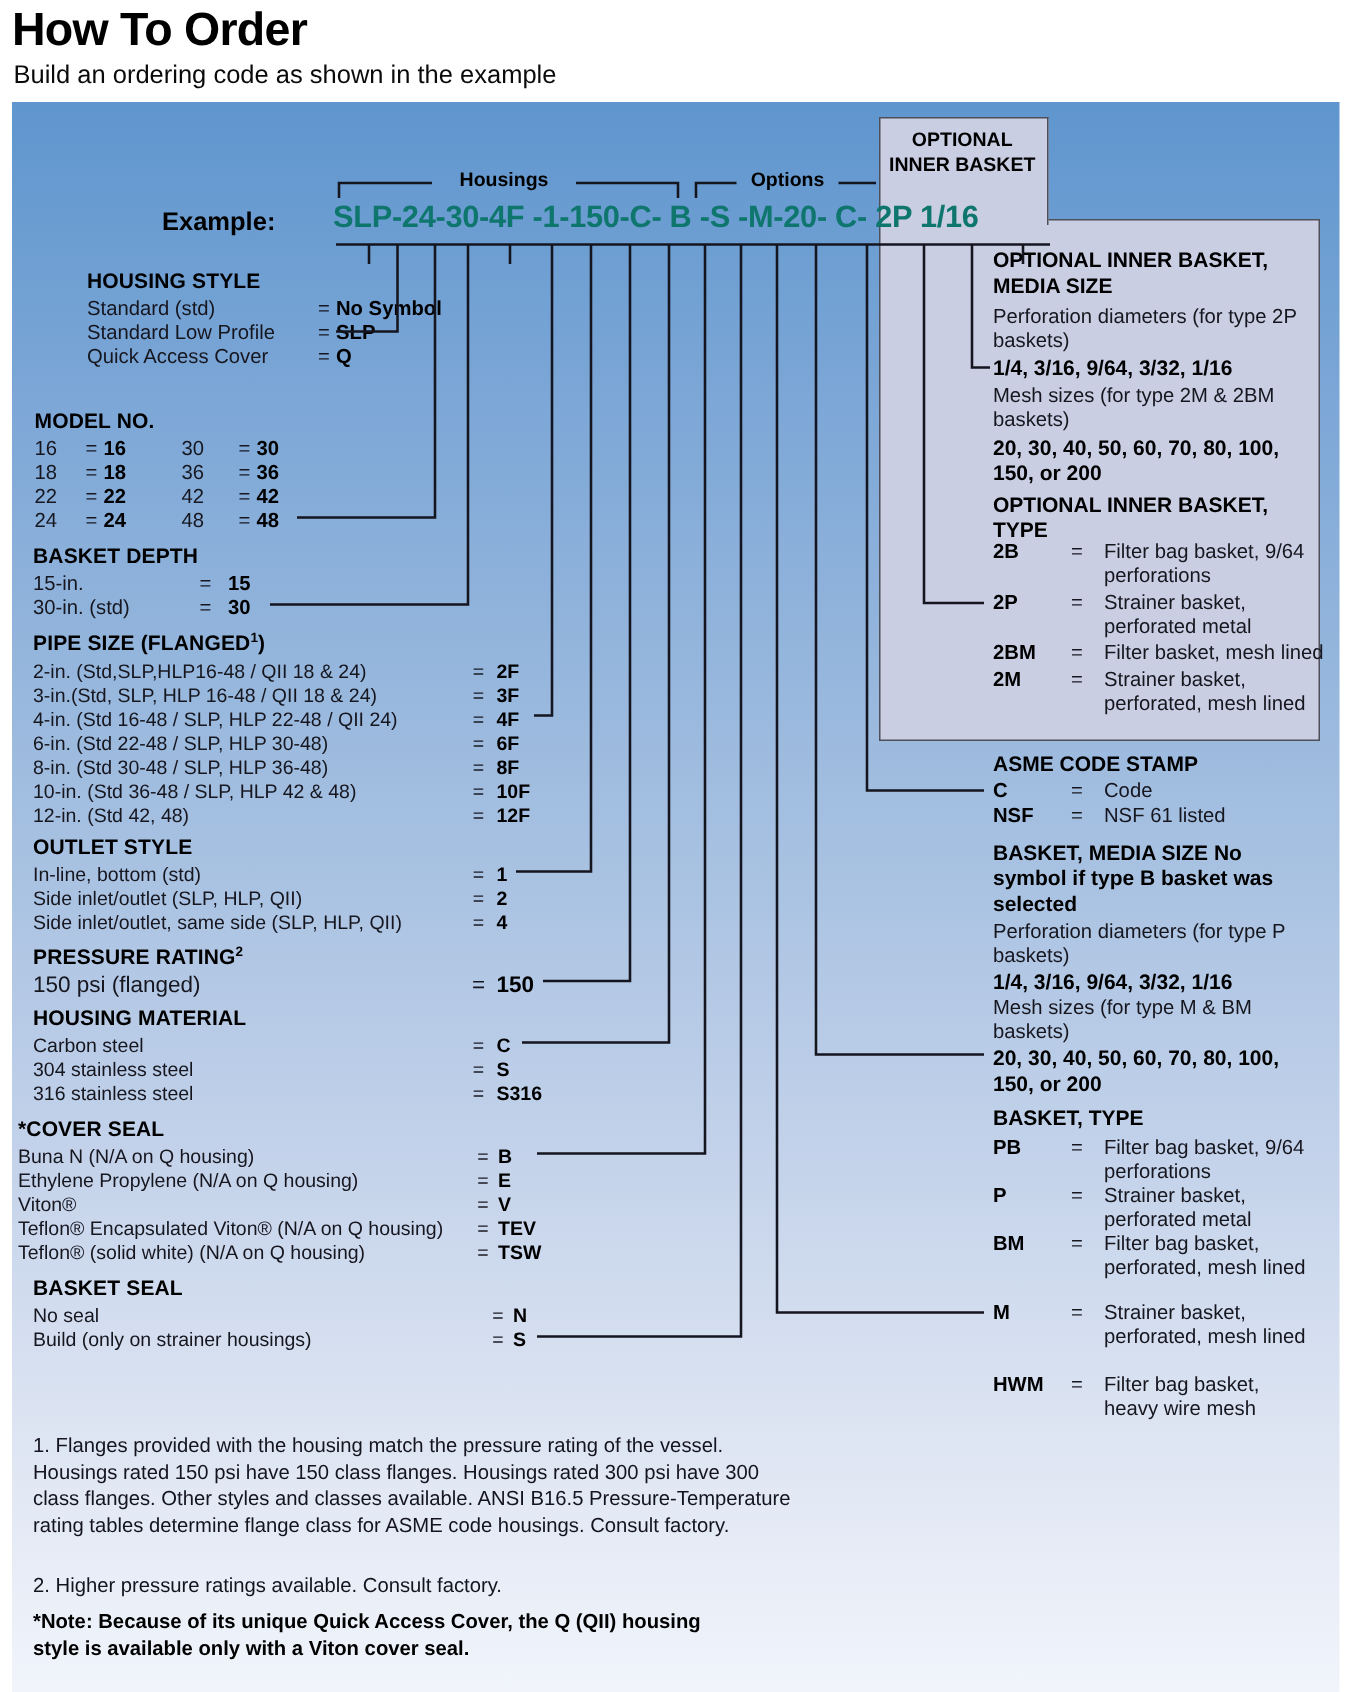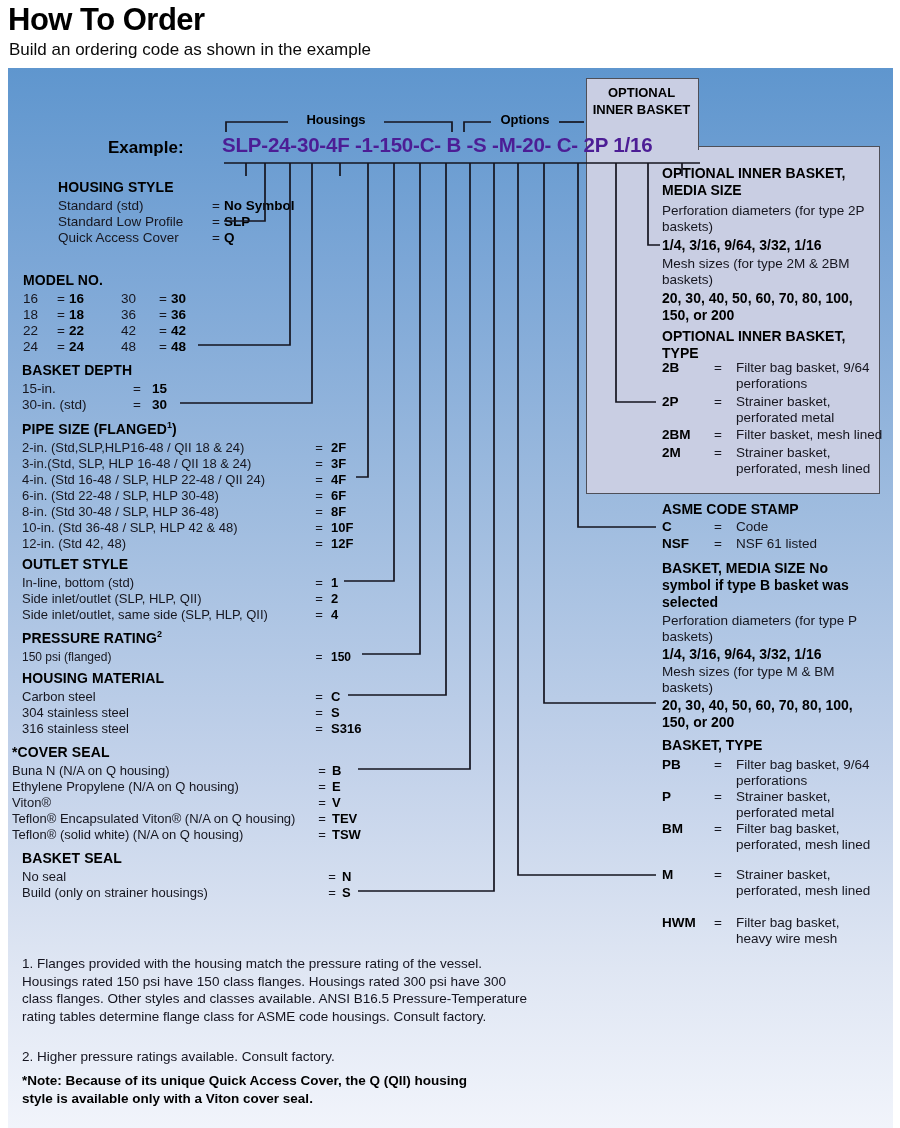--- a/index.html
+++ b/index.html
@@ -5,39 +5,39 @@
   html,body{margin:0;padding:0;width:900px;height:1128px;overflow:hidden;
     font-family:"Liberation Sans","DejaVu Sans",sans-serif;background:#fff;color:#0d0d16;}
   .abs{position:absolute;}
   #page{position:relative;width:900px;height:1128px;}
   #page-title{left:8px;top:2px;font-size:31px;font-weight:800;letter-spacing:-0.5px;color:#000;}
   #page-subtitle{left:9px;top:40px;font-size:17px;color:#0a0a0a;}
   #panel{left:8px;top:68px;width:885px;height:1060px;
     background:linear-gradient(180deg,#5f96ce 0%,#7ba6d6 18%,#9fbcdf 42%,#c3d2ea 66%,#dfe6f3 85%,#f1f4fb 100%);}
   
   #example-label{left:108px;top:138px;font-size:17px;font-weight:700;color:#000;}
-  #example-code{left:222px;top:133px;font-size:20.5px;font-weight:700;color:#4c1d95;letter-spacing:-0.2px;white-space:nowrap;}
+  #example-code{left:222px;top:133px;font-size:20.5px;font-weight:700;color:#0f766e;letter-spacing:-0.2px;white-space:nowrap;}
   .bracket-label{font-size:13px;font-weight:700;color:#000;text-align:center;}
   #housings-label{left:291px;top:112px;width:90px;}
   #options-label{left:494px;top:112px;width:62px;}
   
   #inner-box{left:586px;top:146px;width:292px;height:346px;background:#c9cee3;border:1.5px solid #4e4f58;}
   #inner-tab{left:586px;top:78px;width:111px;height:71px;background:#c9cee3;border:1.5px solid #4e4f58;border-bottom:none;}
   #inner-tab-text{left:588px;top:84px;width:107px;text-align:center;font-size:13px;font-weight:700;line-height:17px;color:#000;}
   
   .sec-title{font-weight:700;font-size:14px;color:#000;letter-spacing:.1px;}
   .lrow{display:grid;font-size:13.5px;line-height:16px;color:#16161f;}
   .lrow .eq{text-align:center;}
   .lrow .val{font-weight:700;color:#000;}
   .hs .lrow{grid-template-columns:150px 16px 1fr;}
   .mn .lrow{grid-template-columns:30px 16px 52px 34px 16px 1fr;}
   .bd .lrow{grid-template-columns:100px 30px 1fr;}
   .ps .lrow{grid-template-columns:285px 24px 1fr;font-size:13px;}
   .os .lrow{grid-template-columns:285px 24px 1fr;font-size:13px;}
-  .pr .lrow{grid-template-columns:285px 24px 1fr;font-size:12px;}
+  .pr .lrow{grid-template-columns:285px 24px 1fr;font-size:15px;}
   .hm .lrow{grid-template-columns:285px 24px 1fr;font-size:13px;}
   .cs .lrow{grid-template-columns:300px 20px 1fr;font-size:13px;}
   .bs .lrow{grid-template-columns:300px 20px 1fr;font-size:13px;}
   .sec-title .sup{font-size:9px;vertical-align:super;}
   
   .rtitle{position:absolute;left:662px;width:216px;font-weight:700;font-size:14px;line-height:17px;color:#000;}
   .rtext{position:absolute;left:662px;width:216px;font-size:13.5px;line-height:16px;color:#16161f;}
   .rbold{position:absolute;left:662px;width:216px;font-size:14px;line-height:17px;font-weight:700;color:#000;}
   .rrow{position:absolute;left:662px;width:216px;display:grid;grid-template-columns:52px 22px 135px;font-size:13.5px;line-height:16px;color:#16161f;}
   .rrow .code{font-weight:700;color:#000;}

